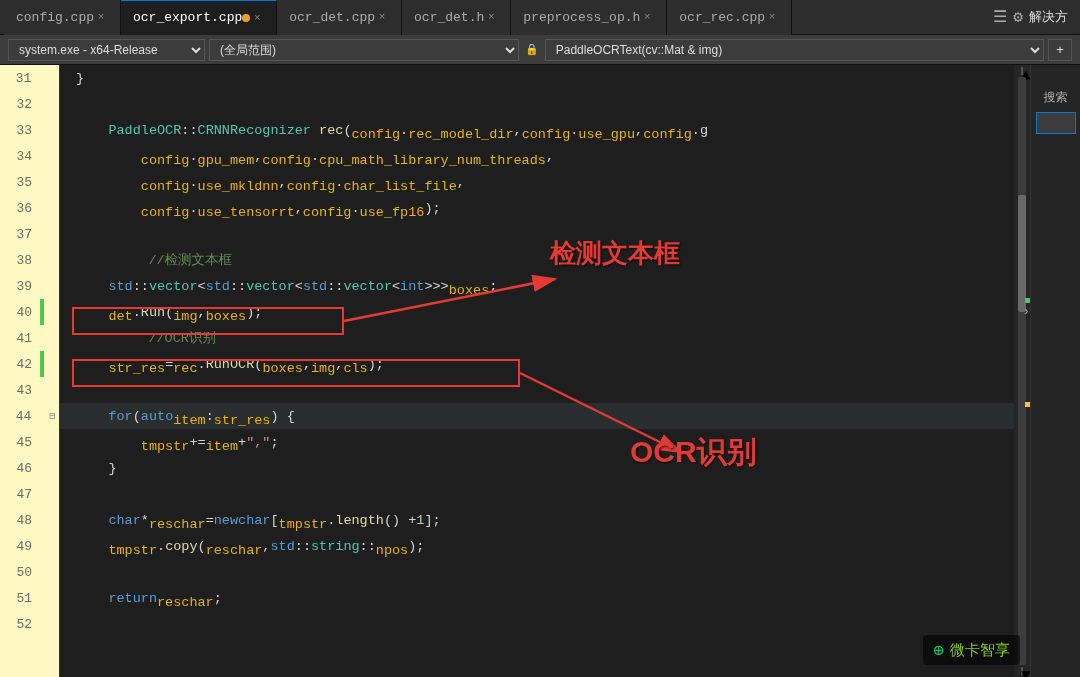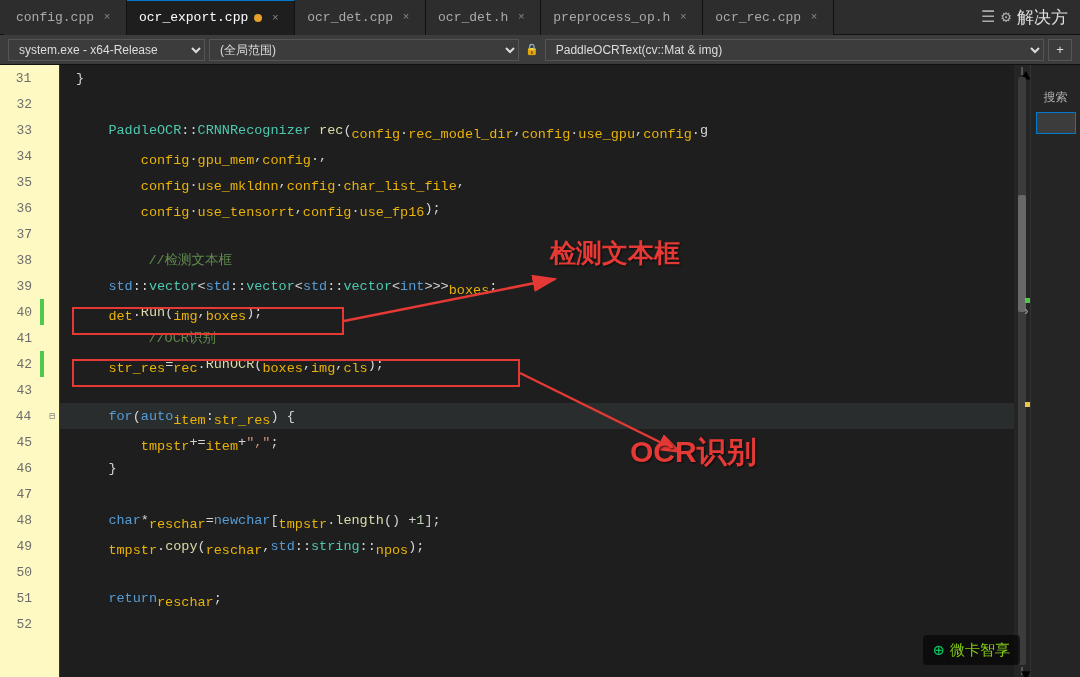--- a/index.html
+++ b/index.html
@@ -25,21 +25,20 @@
       display: flex;
       align-items: center;
       height: 35px;
       padding: 8px 12px;
       font-size: 13px;
       color: #aaa;
       background: #2d2d2d;
       border-right: 1px solid #111;
       cursor: pointer;
       white-space: nowrap;
-      gap: 6px;
     }
     .tab.active {
       background: #1e1e1e;
       color: #fff;
       border-top: 1px solid #007acc;
     }
     .tab .close-btn {
       font-size: 11px;
       color: #888;
       cursor: pointer;
@@ -225,21 +224,21 @@
     <span class="close-btn">×</span>
   </div>
   <div class="tab">
     <span>ocr_rec.cpp</span>
     <span class="close-btn">×</span>
   </div>
   <div class="tab-spacer"></div>
   <div class="tab-actions">
     <span style="cursor:pointer;">☰</span>
     <span style="cursor:pointer;">⚙</span>
-    <span style="color:#ddd;font-size:17px;">解决方</span>
+    <span style="color:#ddd;font-size:13px;">解决方</span>
   </div>
 </div>
 
 <div class="toolbar">
   <select class="toolbar-select wide">
     <option>system.exe - x64-Release</option>
   </select>
   <select class="toolbar-select mid">
     <option>(全局范围)</option>
   </select>
@@ -396,20 +395,21 @@
     </div>
 
     <div class="code-line">
       <span class="plain">&nbsp;&nbsp;&nbsp;&nbsp;&nbsp;&nbsp;&nbsp;&nbsp;</span>
       <span class="var">config</span>
       <span class="plain">.</span>
       <span class="var">gpu_mem</span>
       <span class="plain">, </span>
       <span class="var">config</span>
       <span class="plain">.</span>
+      <span class="var">cpu_math_library_num_threads</span>
       <span class="plain">,</span>
     </div>
 
     <div class="code-line">
       <span class="plain">&nbsp;&nbsp;&nbsp;&nbsp;&nbsp;&nbsp;&nbsp;&nbsp;</span>
       <span class="var">config</span>
       <span class="plain">.</span>
       <span class="var">use_mkldnn</span>
       <span class="plain">, </span>
       <span class="var">config</span>

